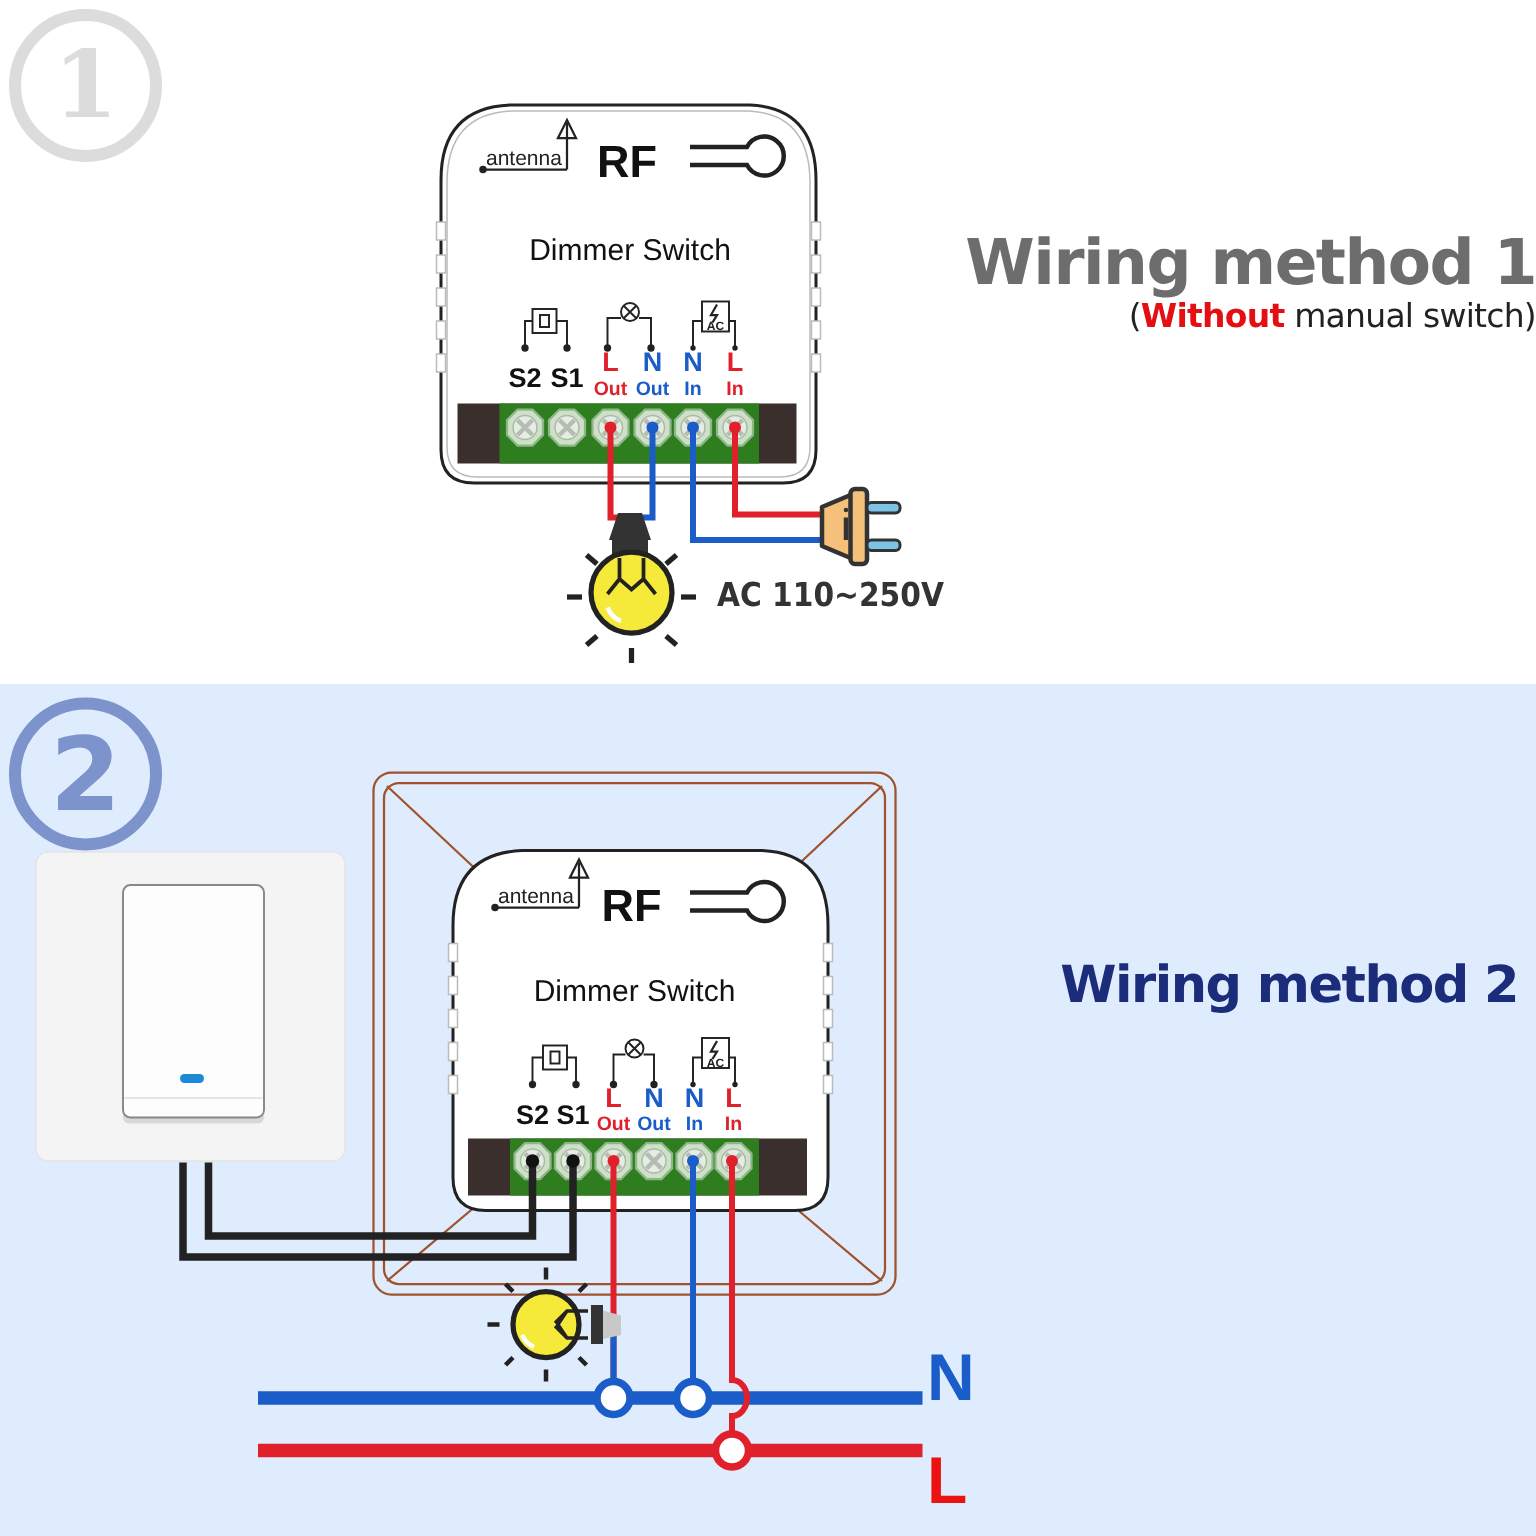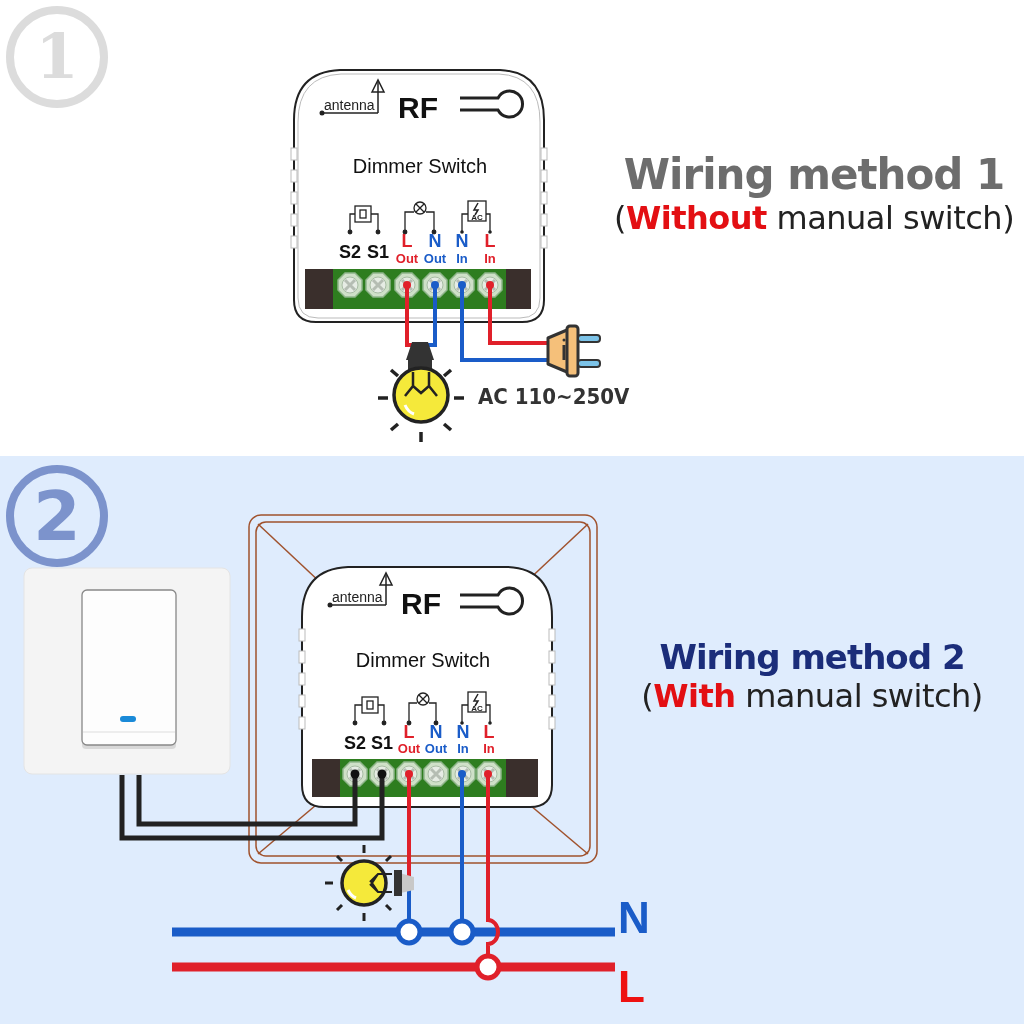--- a/index.html
+++ b/index.html
@@ -1,23 +1,23 @@
 <!DOCTYPE html>
 <html><head>
 <meta charset="utf-8">
 <style>
   html,body{margin:0;padding:0;}
   body{width:1024px;height:1024px;position:relative;overflow:hidden;background:#fff;font-family:"Liberation Sans",sans-serif;}
   .sec1{position:absolute;left:0;top:0;width:1024px;height:456px;background:#ffffff;}
   .sec2{position:absolute;left:0;top:456px;width:1024px;height:568px;background:#dfecfd;}
   svg{position:absolute;left:0;top:0;}
-  .title{position:absolute;text-align:center;font-family:"DejaVu Sans",sans-serif;}
+  .title{position:absolute;text-align:right;font-family:"DejaVu Sans",sans-serif;}
   .t1 .main{font-size:42px;font-weight:bold;color:#6d6d6d;letter-spacing:-1px;}
   .t2 .main{font-size:34px;font-weight:bold;color:#1b2d7a;letter-spacing:-1px;}
-  .sub{font-size:32px;color:#222;letter-spacing:-0.5px;}
+  .sub{font-size:22px;color:#222;letter-spacing:-0.5px;}
   .sub .hl{color:#e30f13;font-weight:bold;}
 </style>
 </head>
 <body>
 
 <div class="sec1"></div>
 <div class="sec2"></div>
 
 <svg width="1024" height="1024" viewBox="0 0 1024 1024">
   <defs>
@@ -293,14 +293,13 @@
   <text x="618" y="1002" font-size="44" font-weight="bold" fill="#ee1111" font-family="Liberation Sans, sans-serif">L</text>
 </svg>
 
 <div class="title t1" style="left:604px;top:150px;width:420px;">
   <div class="main">Wiring method 1</div>
   <div class="sub"><span style="white-space: pre;">(</span><span class="hl" style="white-space: pre;">Without</span><span style="white-space: pre;"> manual switch)</span></div>
 </div>
 
 <div class="title t2" style="left:612px;top:637px;width:400px;">
   <div class="main">Wiring method 2</div>
-  <div class="sub"><span style="white-space: pre;">(</span><span class="hl" style="white-space: pre;">With</span><span style="white-space: pre;"> manual switch)</span></div>
 </div>
 
 </body></html>

